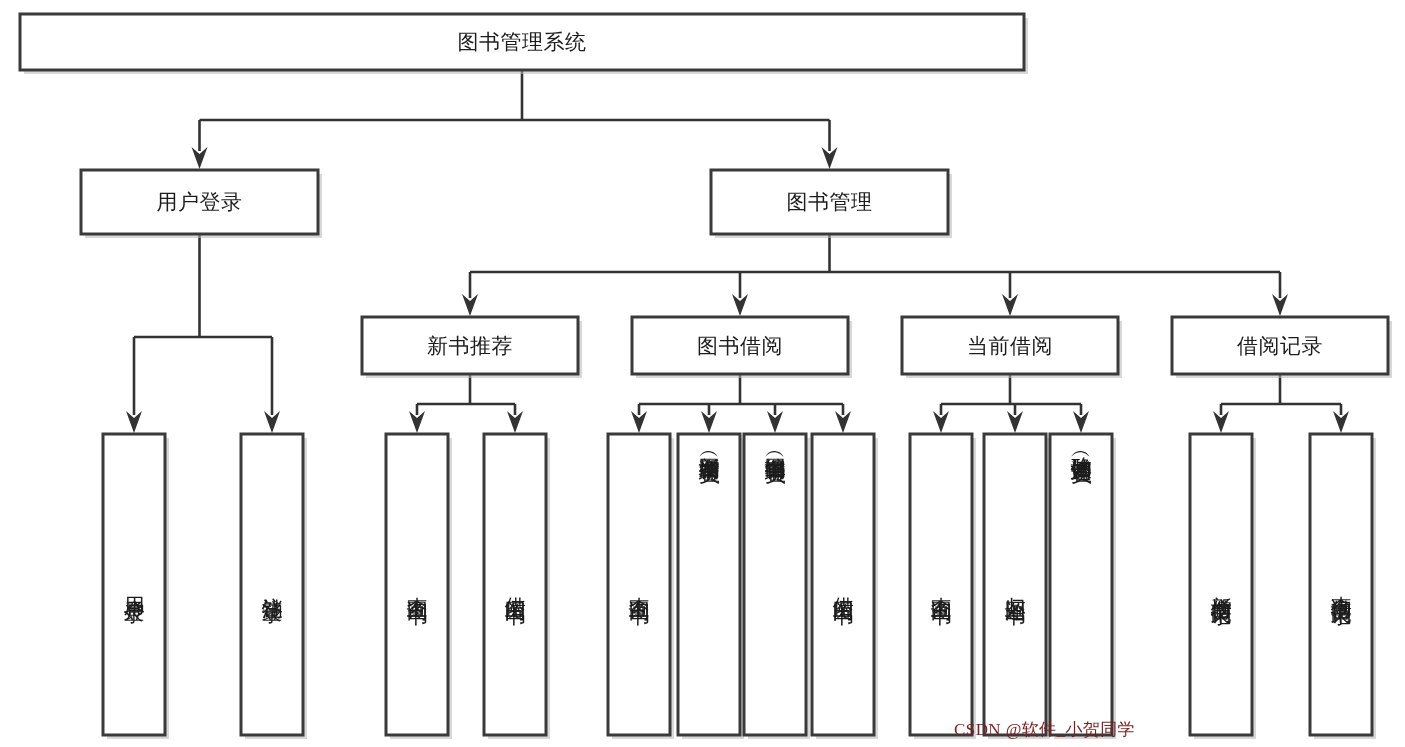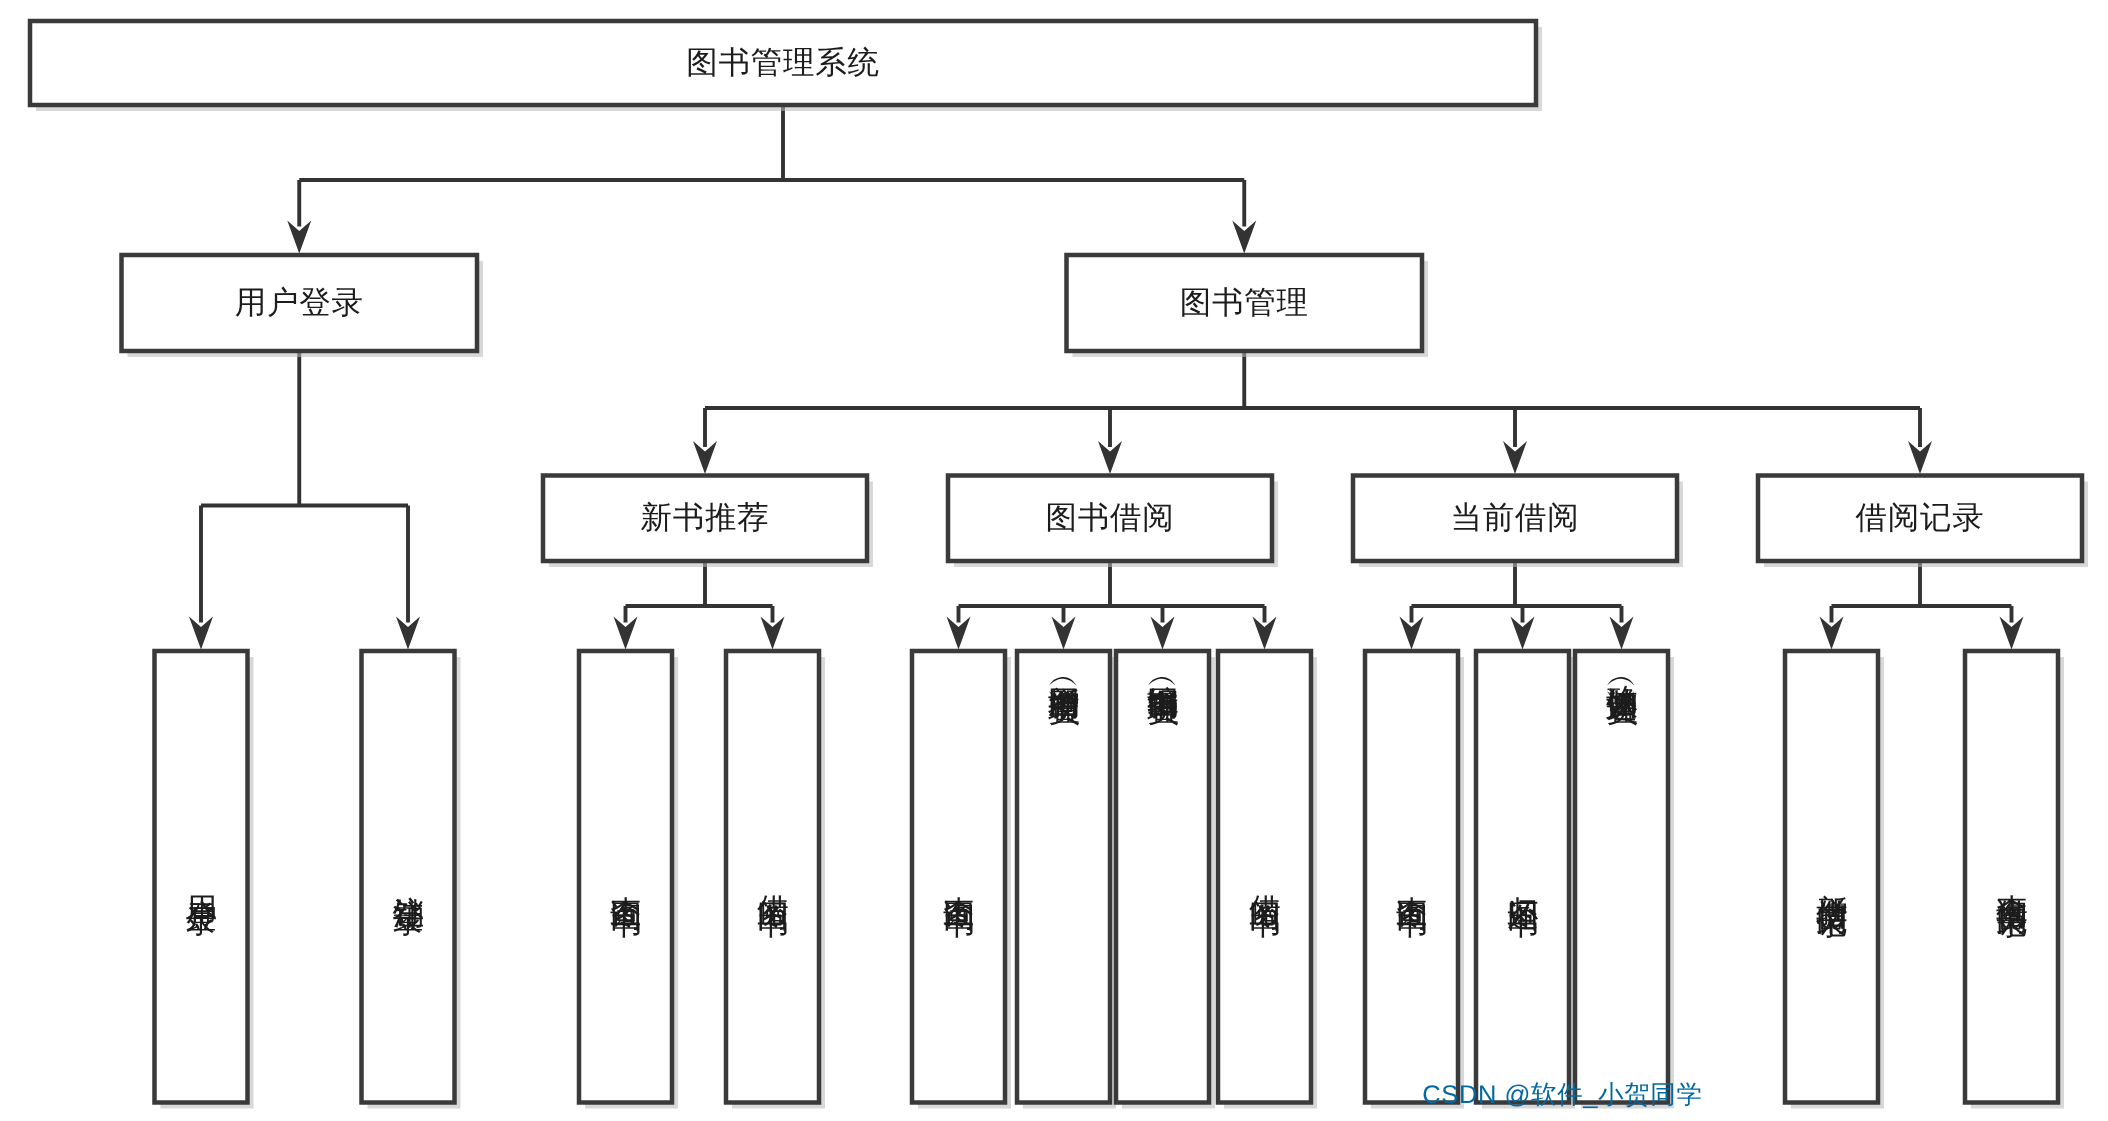--- a/index.html
+++ b/index.html
@@ -71,23 +71,23 @@
     color: #1c1c1c;
     line-height: 1.08;
     letter-spacing: 2.5px;
     white-space: nowrap;
     text-align: center;
   }
   .watermark {
     position: absolute;
     right: 14px;
     bottom: 6px;
-    font-family: Liberation Sans, sans-serif;
+    font-family: Liberation Serif, serif;
     font-size: 17px;
-    color: #0369a1;
+    color: #7f1d1d;
     letter-spacing: 0.4px;
     white-space: nowrap;
     pointer-events: none;
   }
 </style>
 </head>
 <body>
 
 <div id="diagram-root">
 

